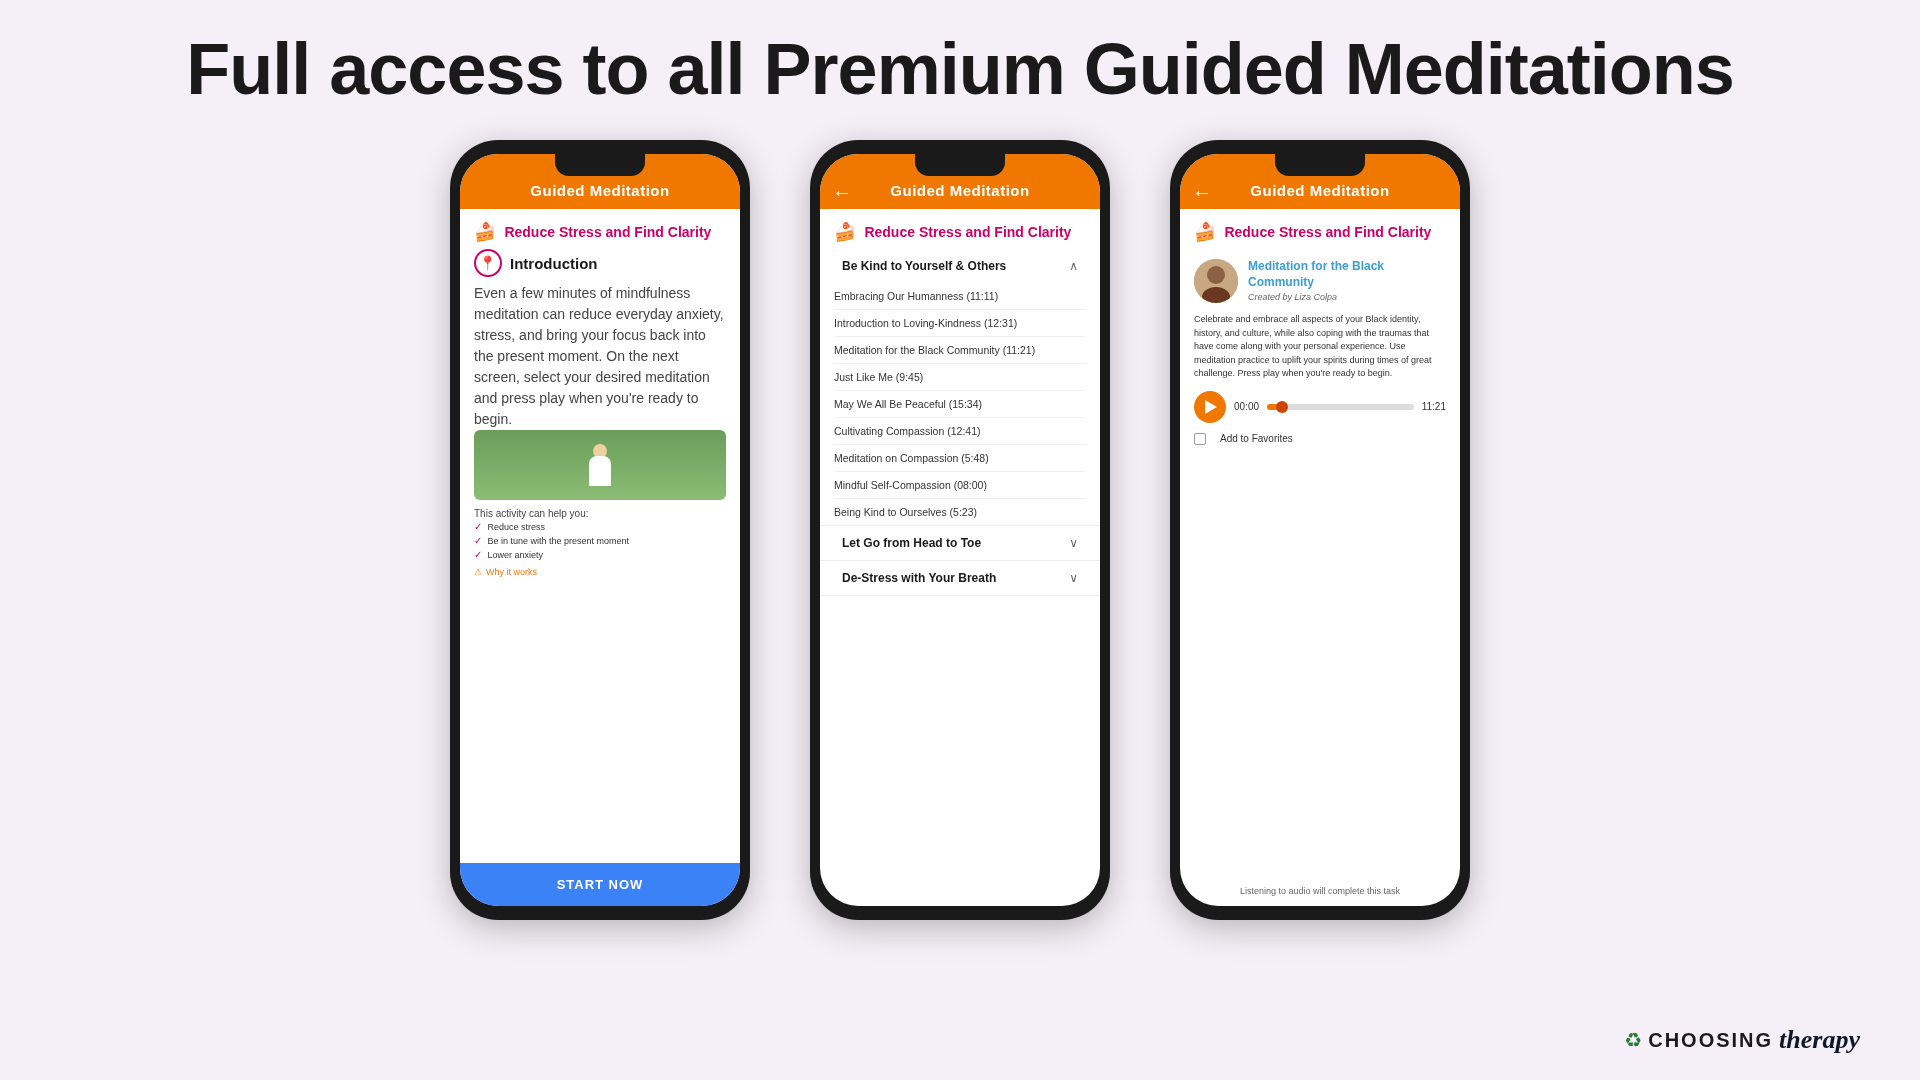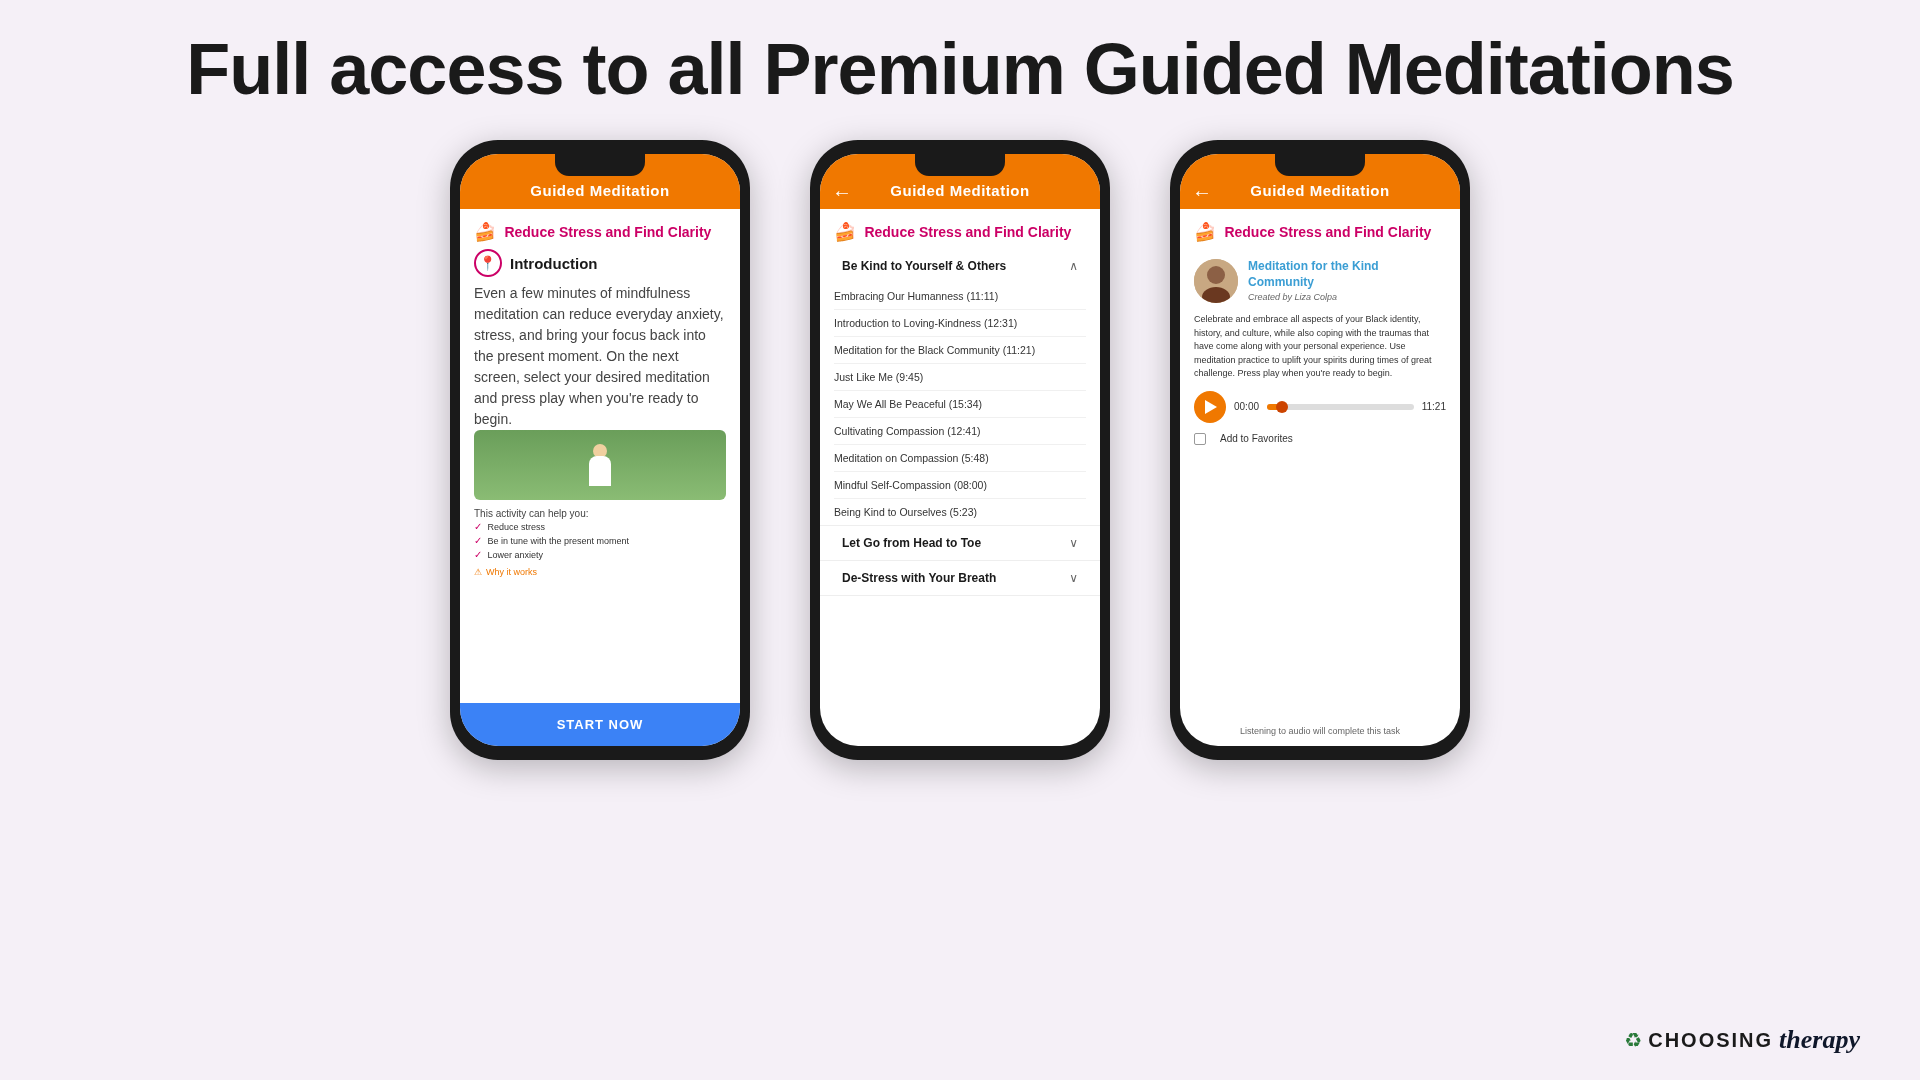--- a/index.html
+++ b/index.html
@@ -25,21 +25,21 @@
     .phones-row {
       display: flex;
       flex-direction: row;
       align-items: flex-start;
       justify-content: center;
       gap: 60px;
     }
     
     .phone {
       width: 300px;
-      height: 620px;
+      height: 780px;
       background: #1a1a1a;
       border-radius: 48px;
       padding: 14px 10px;
       position: relative;
       box-shadow: 0 8px 32px rgba(0,0,0,0.25);
     }
     .phone-notch {
       position: absolute;
       top: 14px;
       left: 50%;
@@ -503,21 +503,21 @@
       <div class="p3-content">
         <div class="meditation-detail-header">
           <div class="avatar-circle">
             <svg width="44" height="44" viewBox="0 0 44 44">
               <rect width="44" height="44" fill="#c8a882"></rect>
               <circle cx="22" cy="16" r="9" fill="#8c6045"></circle>
               <ellipse cx="22" cy="38" rx="14" ry="10" fill="#6a3820"></ellipse>
             </svg>
           </div>
           <div>
-            <div class="detail-title">Meditation for the Kind Community</div>
+            <div class="detail-title">Meditation for the Black Community</div>
             <div class="detail-created">
               <span>Created by</span> <span>Liza Colpa</span>
             </div>
           </div>
         </div>
         <p class="detail-desc">Celebrate and embrace all aspects of your Black identity, history, and culture, while also coping with the traumas that have come along with your personal experience. Use meditation practice to uplift your spirits during times of great challenge. Press play when you're ready to begin.</p>
         <div class="audio-player">
           <div class="play-btn">
             <div class="play-triangle"></div>
           </div>

